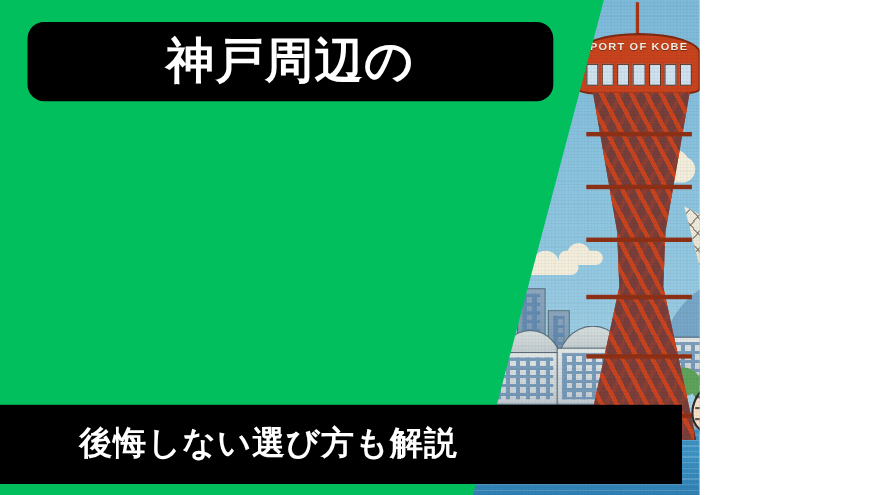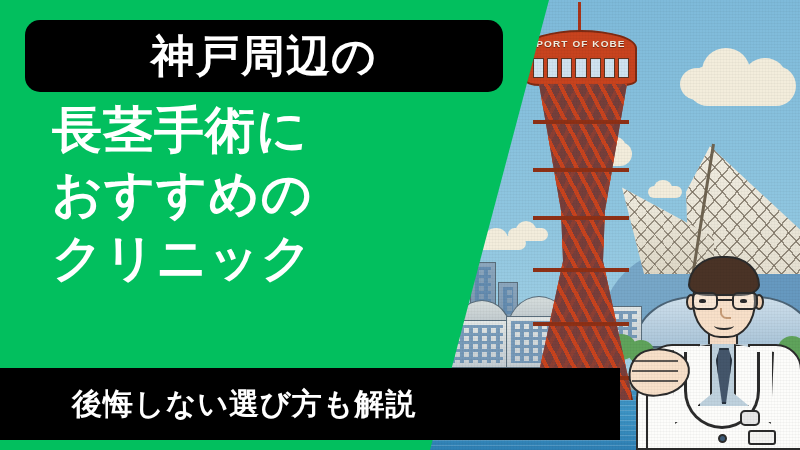--- a/index.html
+++ b/index.html
@@ -2,21 +2,21 @@
 <html lang="ja"><head>
 <meta charset="utf-8">
 <style>
   html, body {
     margin: 0;
     padding: 0;
     background: #ffffff;
   }
   #canvas {
     position: relative;
-    width: 800px;
+    width: 636px;
     height: 450px;
     overflow: hidden;
     font-family: "Liberation Sans", "DejaVu Sans", sans-serif;
     background: #8CC3DE;
   }
 
   
   .bg-art {
     position: absolute;
     inset: 0;
@@ -523,23 +523,18 @@
 
     <div class="grain"></div>
   </div>
 
   <div class="green-panel"></div>
 
   <div class="kicker-box">
     <span class="kicker-text">神戸周辺の</span>
   </div>
 
-  <div class="headline">
-    <div class="line">長茎手術に</div>
-    <div class="line">おすすめの</div>
-    <div class="line">クリニック</div>
-  </div>
 
   <div class="subbar">
     <span class="subbar-text">後悔しない選び方も解説</span>
   </div>
 
 </div>
 
 </body></html>

